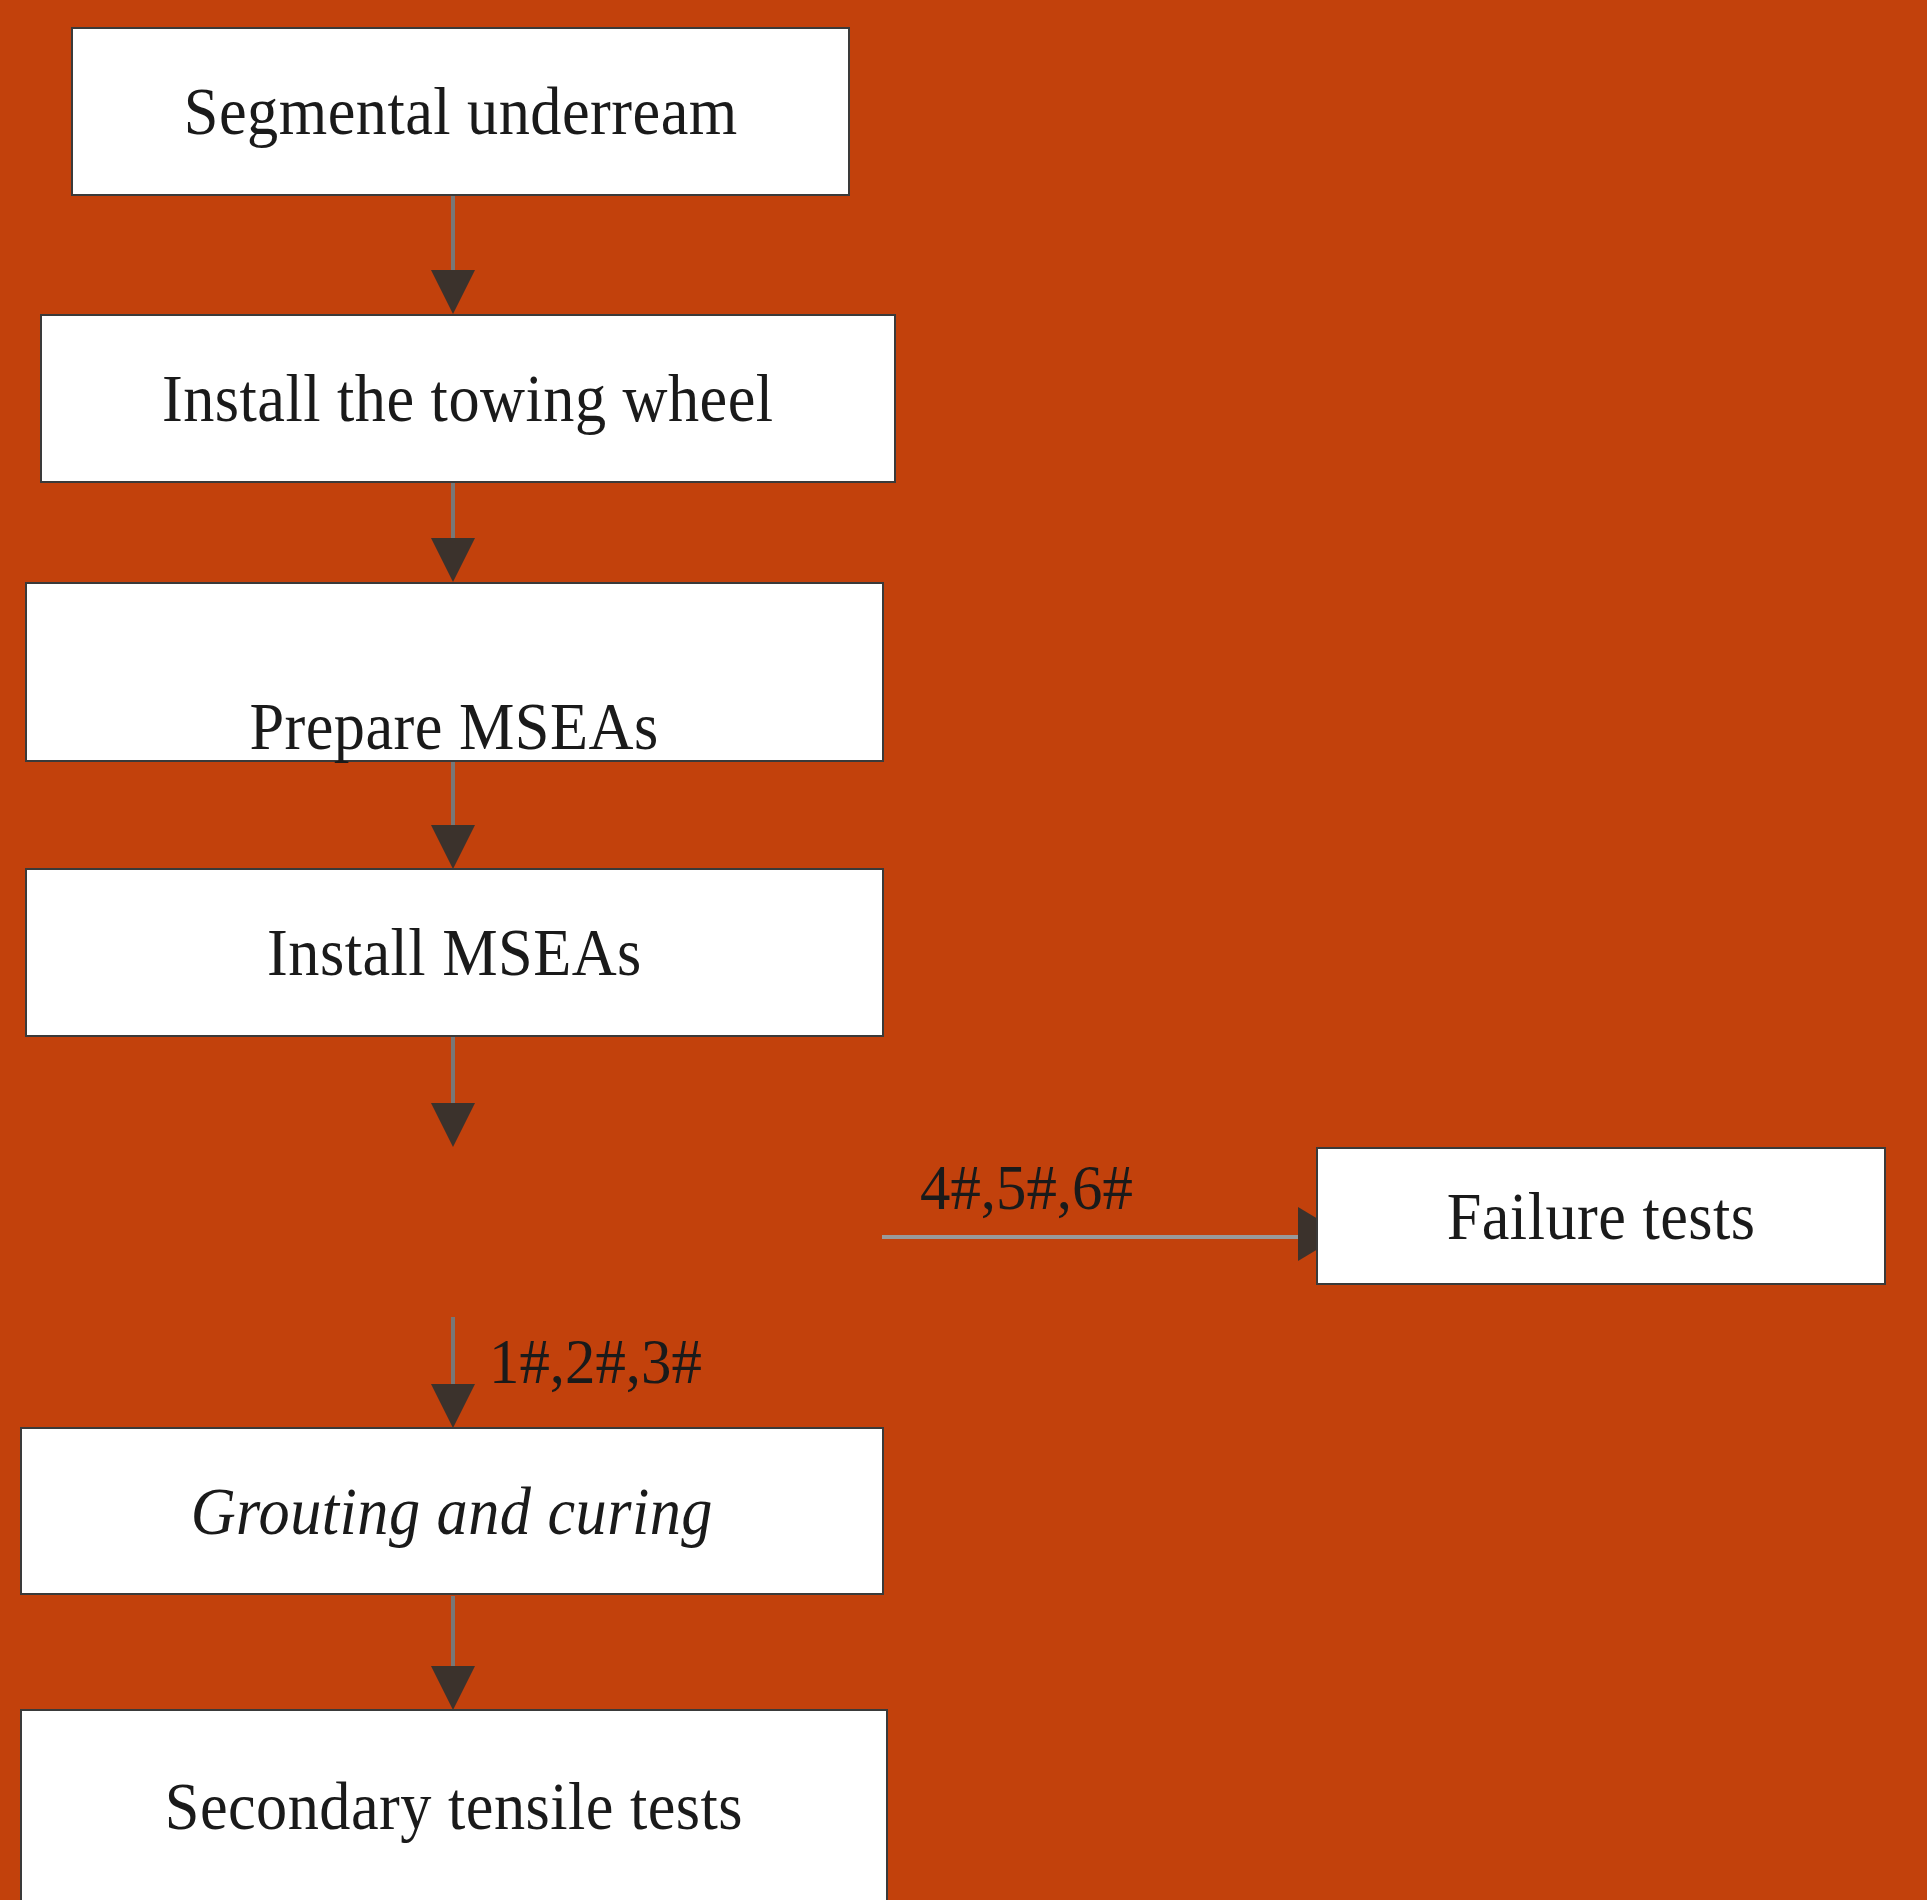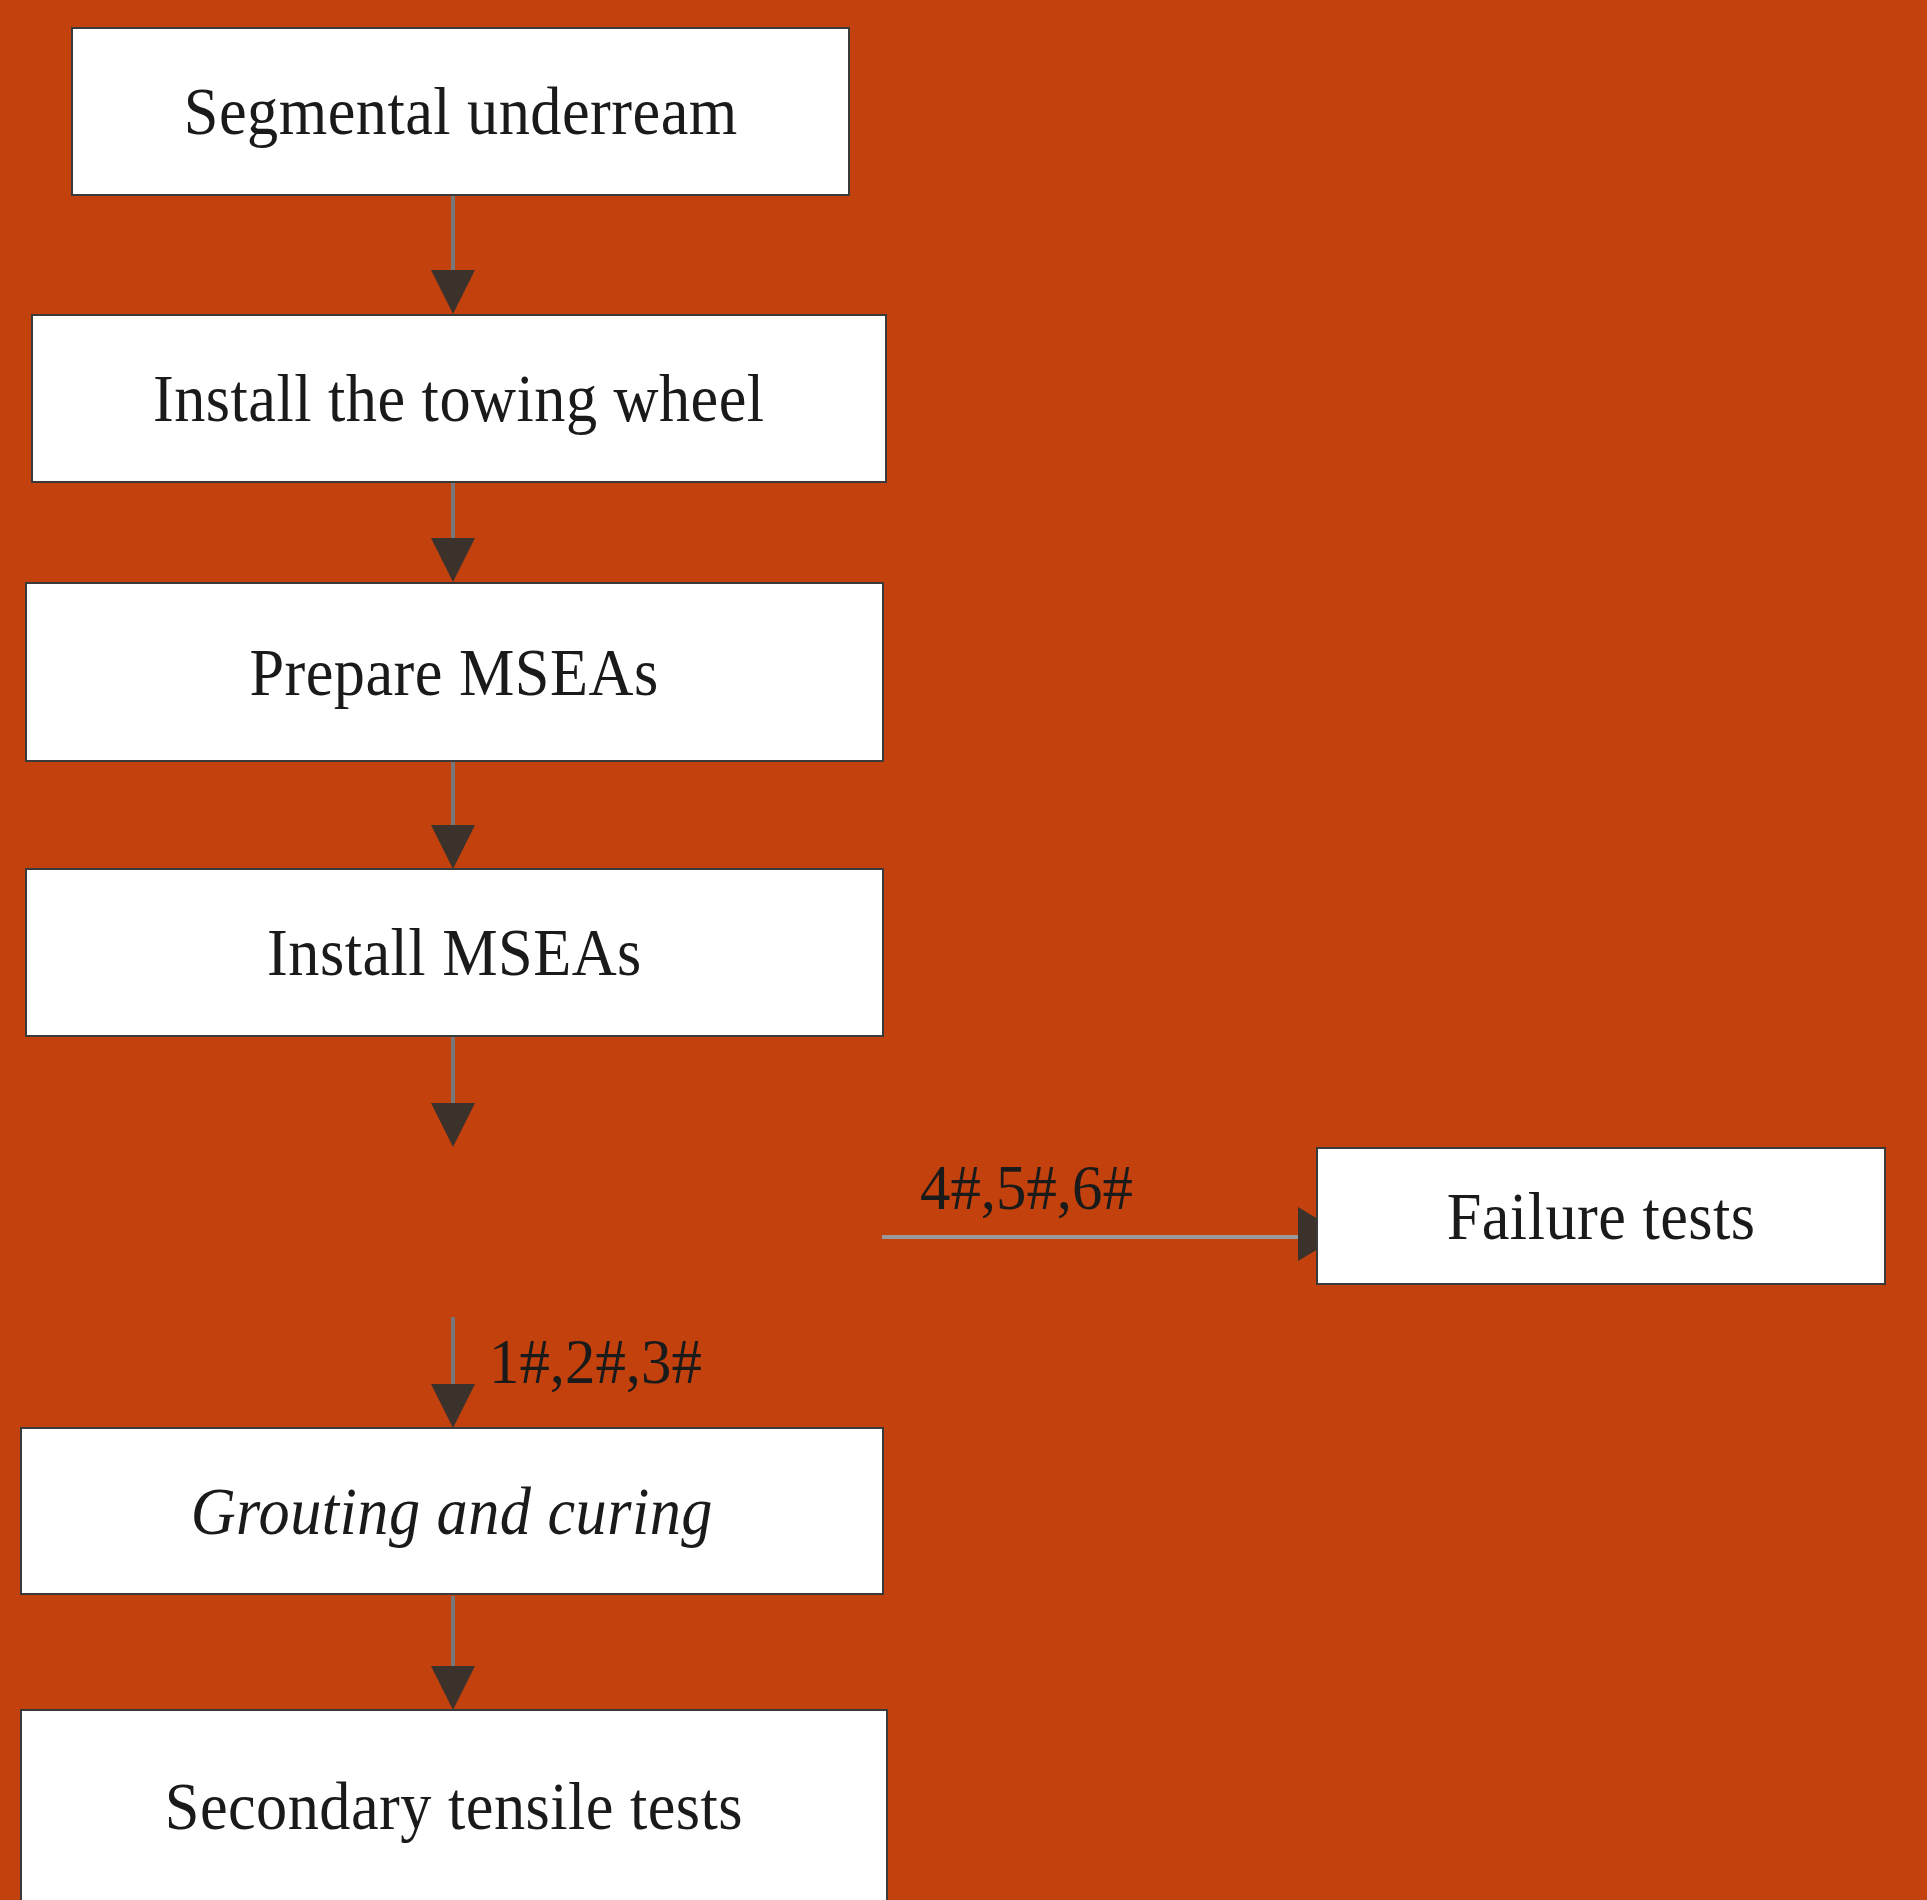--- a/index.html
+++ b/index.html
@@ -76,28 +76,28 @@
 
 <div id="canvas">
 
   <div class="node" style="left:71px; top:27px; width:779px; height:169px;">
     <span class="label">Segmental underream</span>
   </div>
 
   <div class="vline" style="left:451px; top:196px; height:91px;"></div>
   <div class="arrow-down" style="left:431px; top:270px;"></div>
 
-  <div class="node" style="left:31px; top:314px; width:856px; height:169px;">
+  <div class="node" style="left:40px; top:314px; width:856px; height:169px;">
     <span class="label">Install the towing wheel</span>
   </div>
 
   <div class="vline" style="left:451px; top:483px; height:91px;"></div>
   <div class="arrow-down" style="left:431px; top:538px;"></div>
 
-  <div class="node" style="left:24.5px; top:582px; width:859px; height:180px;">
+  <div class="node" style="left:24.5px; top:582px; width:859px; height:180px;align-items:flex-end;">
     <span class="label">Prepare MSEAs</span>
   </div>
 
   <div class="vline" style="left:451px; top:762px; height:95px;"></div>
   <div class="arrow-down" style="left:431px; top:825px;"></div>
 
   <div class="node" style="left:24.5px; top:868px; width:859px; height:169px;">
     <span class="label">Install MSEAs</span>
   </div>
 

